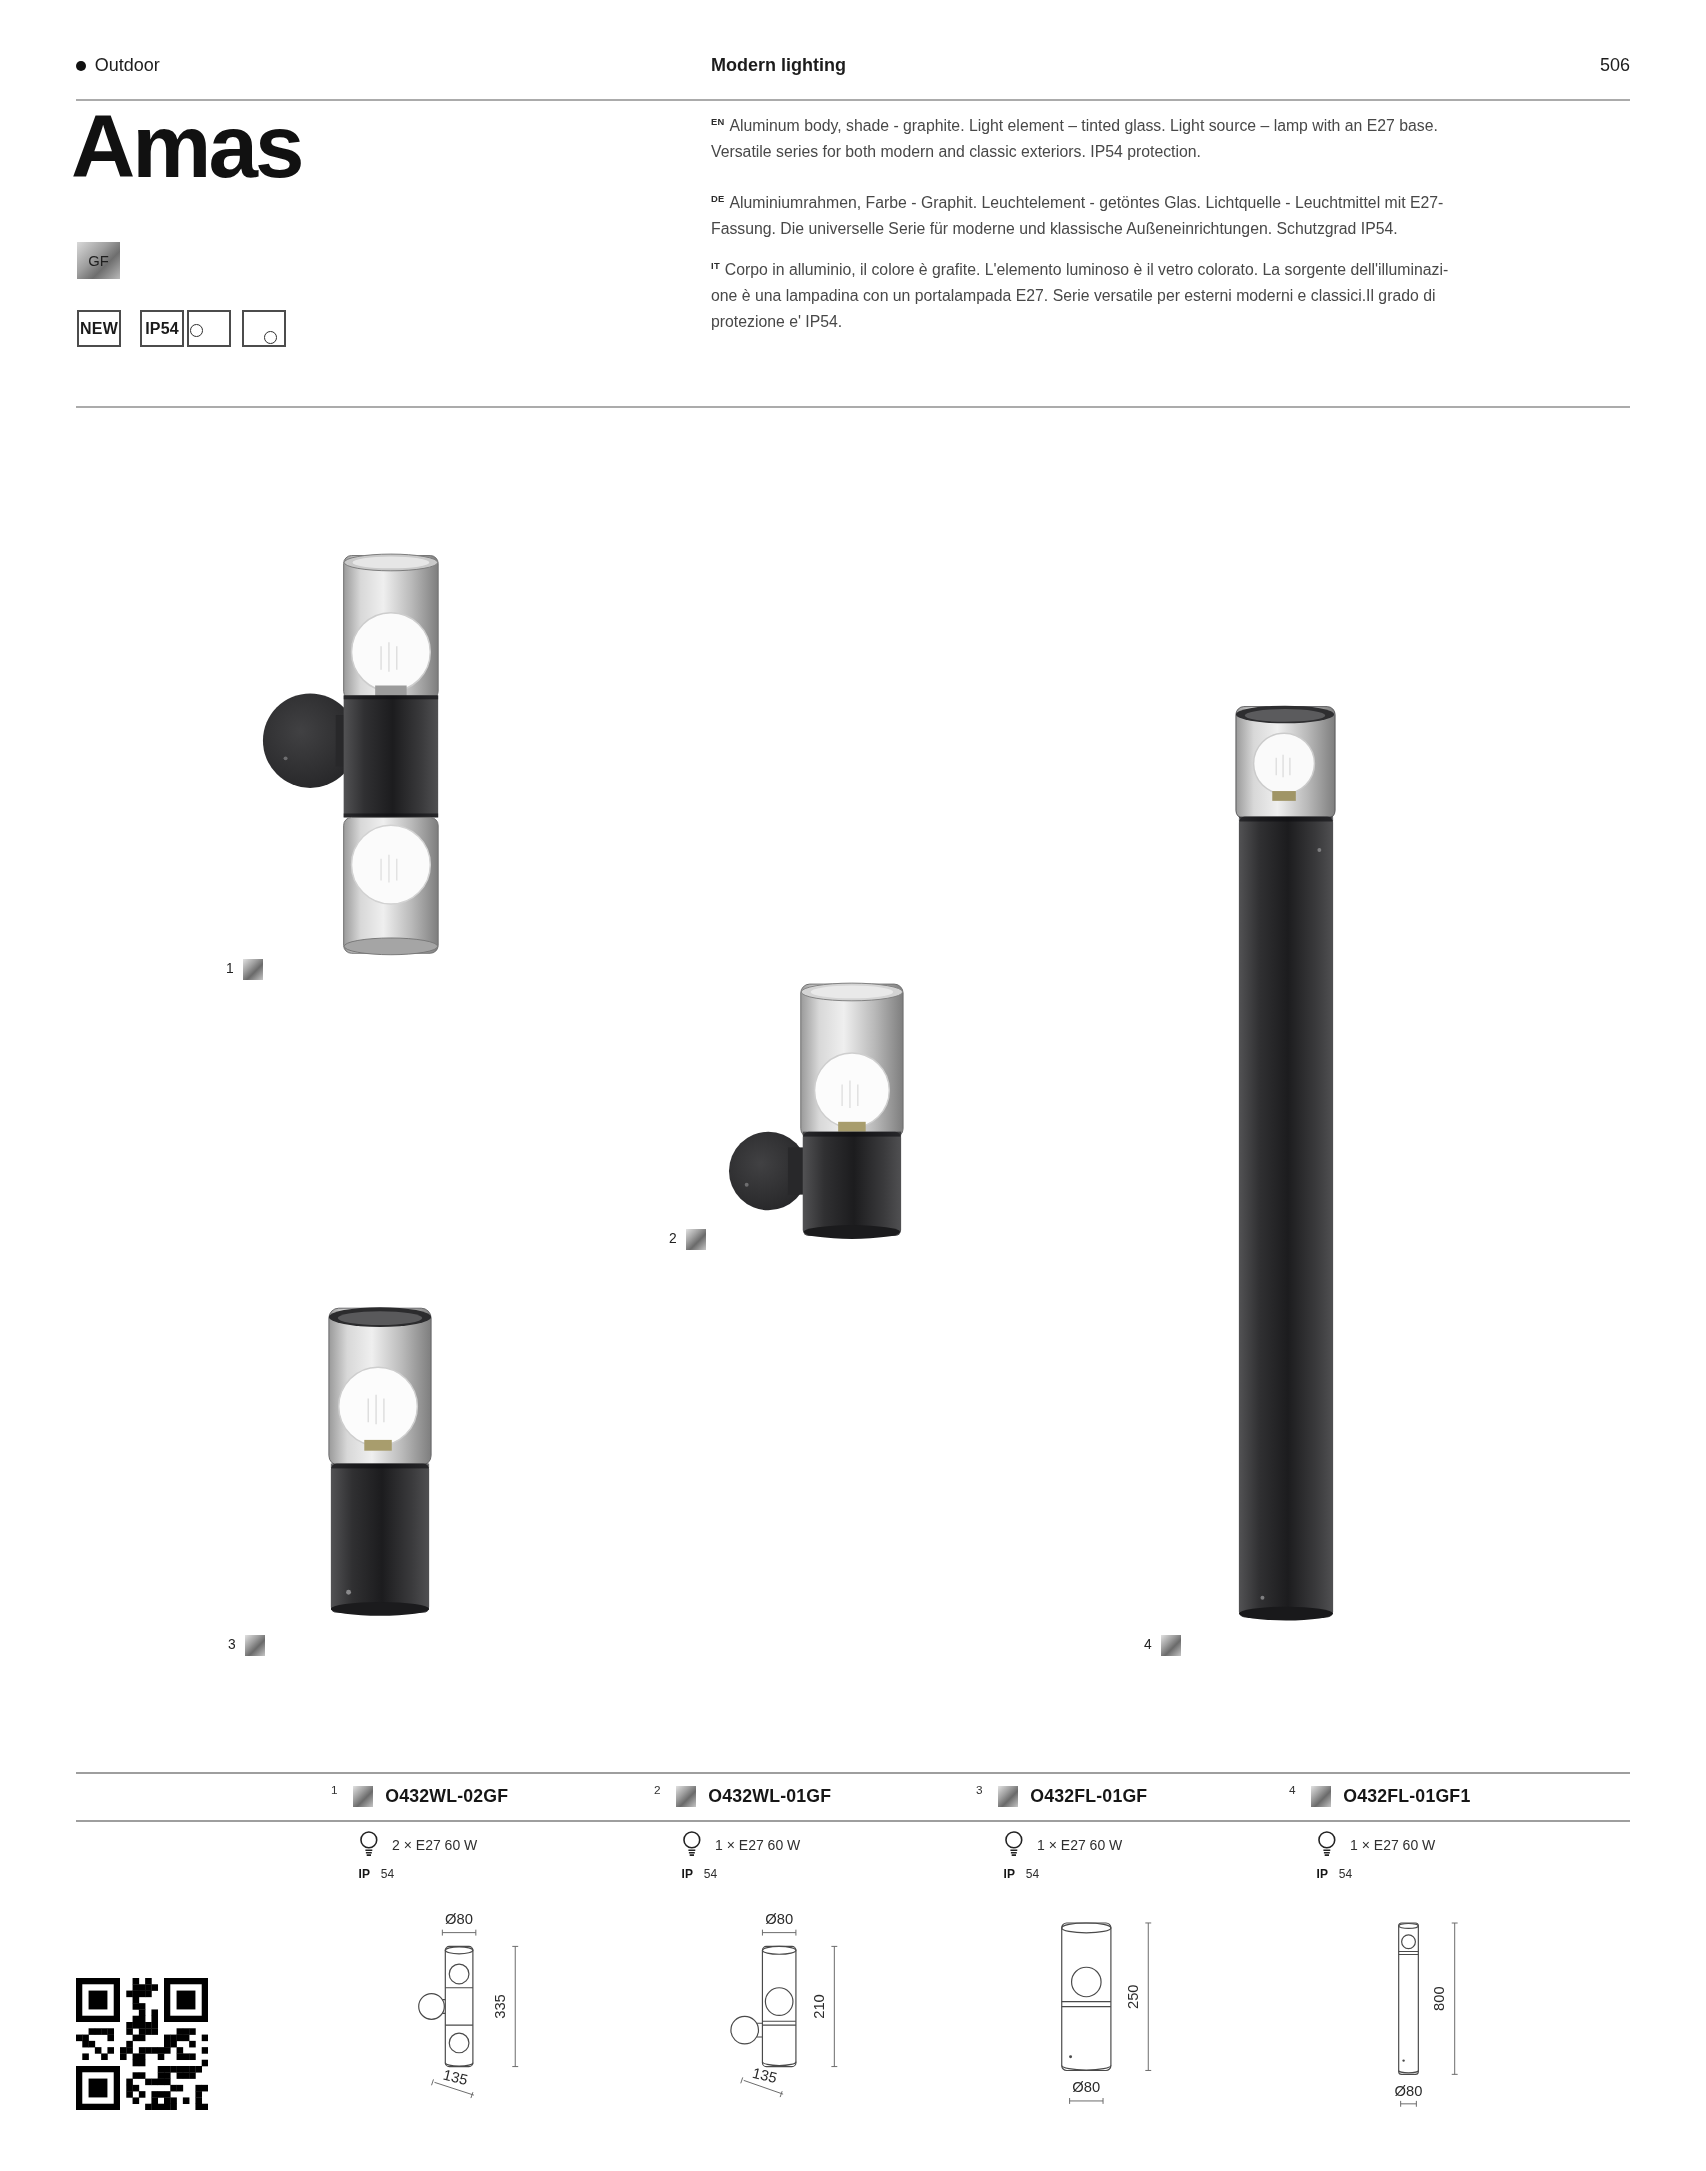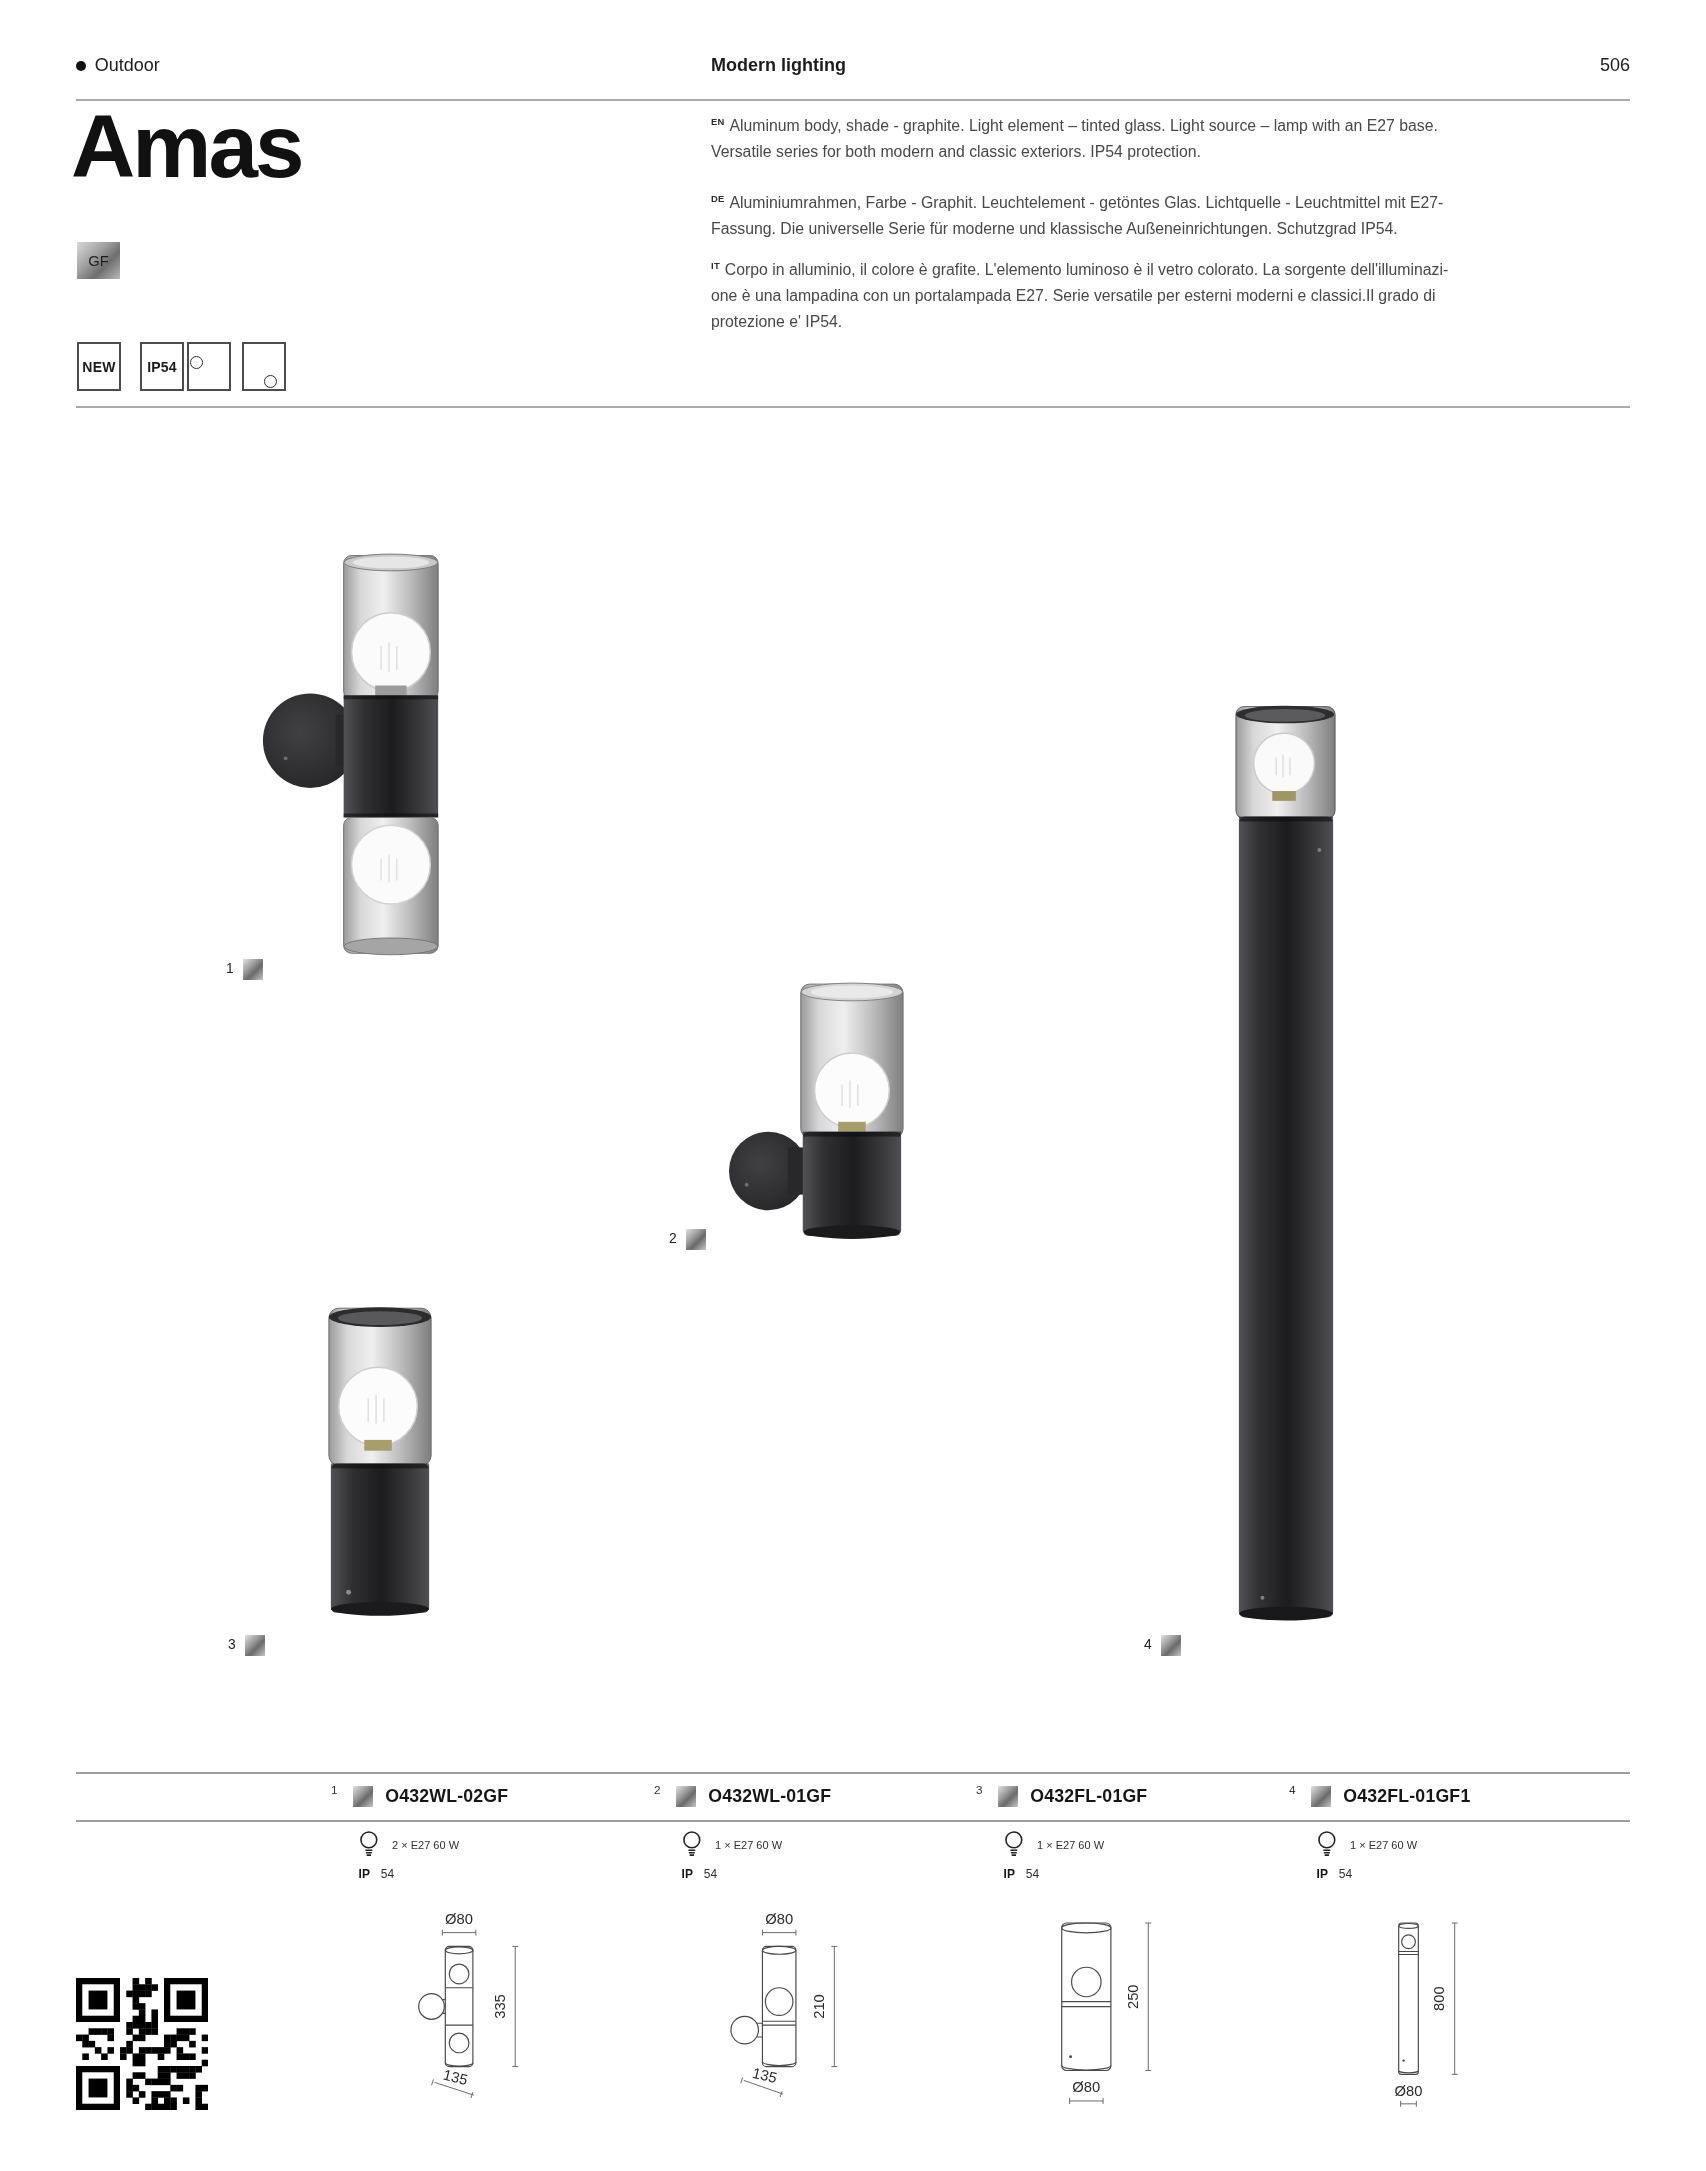--- a/index.html
+++ b/index.html
@@ -13,23 +13,23 @@
   .dot { width:9.9px; height:9.9px; border-radius:50%; background:#111; display:inline-block; }
   .hdr-center { left:711px; font-weight:bold; }
   .hdr-right { right:76px; }
   .rule { position:absolute; left:76px; width:1554px; height:2px; background:#ababab; }
 
   
   .title { position:absolute; left:71px; top:102px; font-size:89px; font-weight:bold; letter-spacing:-3px; line-height:1; color:#111; }
   .finish-badge { position:absolute; left:77px; top:242px; width:43px; height:37px;
     background:linear-gradient(135deg,#d9d9d9 0%,#9f9f9f 40%,#6e6e6e 65%,#b9b9b9 100%);
     display:flex; align-items:center; justify-content:center; font-size:14.8px; color:#1f1f1f; }
-  .badge-box { position:absolute; top:310px; width:44px; height:49px; border:2px solid #4c4c4c;
+  .badge-box { position:absolute; top:310px; width:44px; height:37px; border:2px solid #4c4c4c;
     background:#fff; display:flex; align-items:center; justify-content:center;
-    font-size:14px; font-weight:bold; color:#1b1b1b; letter-spacing:0.2px;margin-top:32px; }
+    font-size:16px; font-weight:bold; color:#1b1b1b; letter-spacing:0.2px; }
   .bb1 { left:77px; } .bb2 { left:140px; } .bb3 { left:187px; } .bb4 { left:242px; }
   .mount-circle { position:absolute; width:12.8px; height:12.8px; border:1.5px solid #2e2e2e; border-radius:50%; background:#fff; }
   .bb3 .mount-circle { left:1px; top:11.8px; }
   .bb4 .mount-circle { right:6.9px; bottom:1px; }
 
   
   .desc { position:absolute; left:711px; width:920px; font-size:15.8px; line-height:26px; color:#484848; }
   .desc sup { font-size:9.4px; font-weight:bold; color:#2c2c2c; margin-right:4.9px; vertical-align:5.9px; letter-spacing:0.3px; }
   .desc-text { white-space:pre-line; }
   .d-en { top:109px; } .d-de { top:186px; } .d-it { top:253px; } .d-fr { top:342px; }
@@ -46,21 +46,21 @@
 
   
   .item-col { position:absolute; top:1773px; width:317px; }
   .c1 { left:331px; } .c2 { left:654px; } .c3 { left:976px; } .c4 { left:1289px; }
   .code-row { height:47px; display:flex; align-items:center; }
   .code-row .num { font-size:11.8px; color:#333; transform:translateY(-6.9px); width:9.9px; margin-right:11.8px; }
   .code-row .swatch { margin-right:11.8px; }
   .code { font-size:17.7px; font-weight:bold; color:#161616; letter-spacing:0.2px; }
   .spec-row { margin-top:9.9px; padding-left:27.6px; display:flex; align-items:center; }
   .spec-row .bulb { margin-right:13.8px; }
-  .lamp-text { font-size:11px; color:#2f2f2f; }
+  .lamp-text { font-size:14px; color:#2f2f2f; }
   .ip-row { margin-top:8px; padding-left:27.6px; font-size:12px; color:#2f2f2f; }
   .ip-row b { margin-right:10.8px; color:#161616; }
 
   
   .dim { position:absolute; }
   .dim text { font-family:"Liberation Sans", sans-serif; font-size:15px; fill:#2b2b2b; }
   .dim .ln { stroke:#4a4a4a; stroke-width:1.2; fill:none; }
   .dim .thin { stroke:#6a6a6a; stroke-width:1; fill:none; }
 
   

